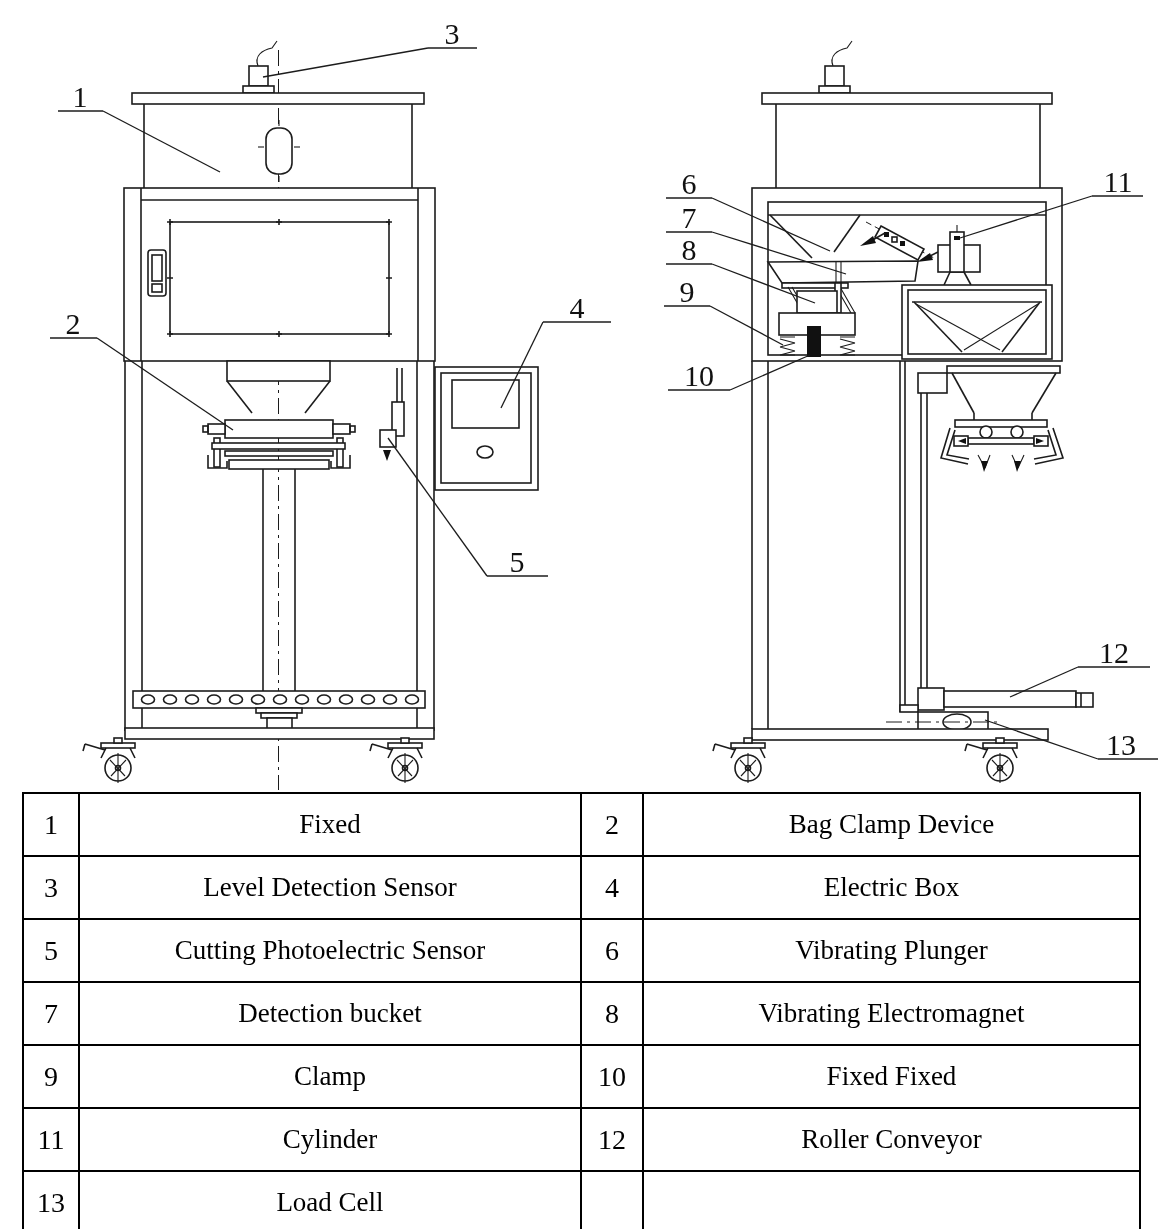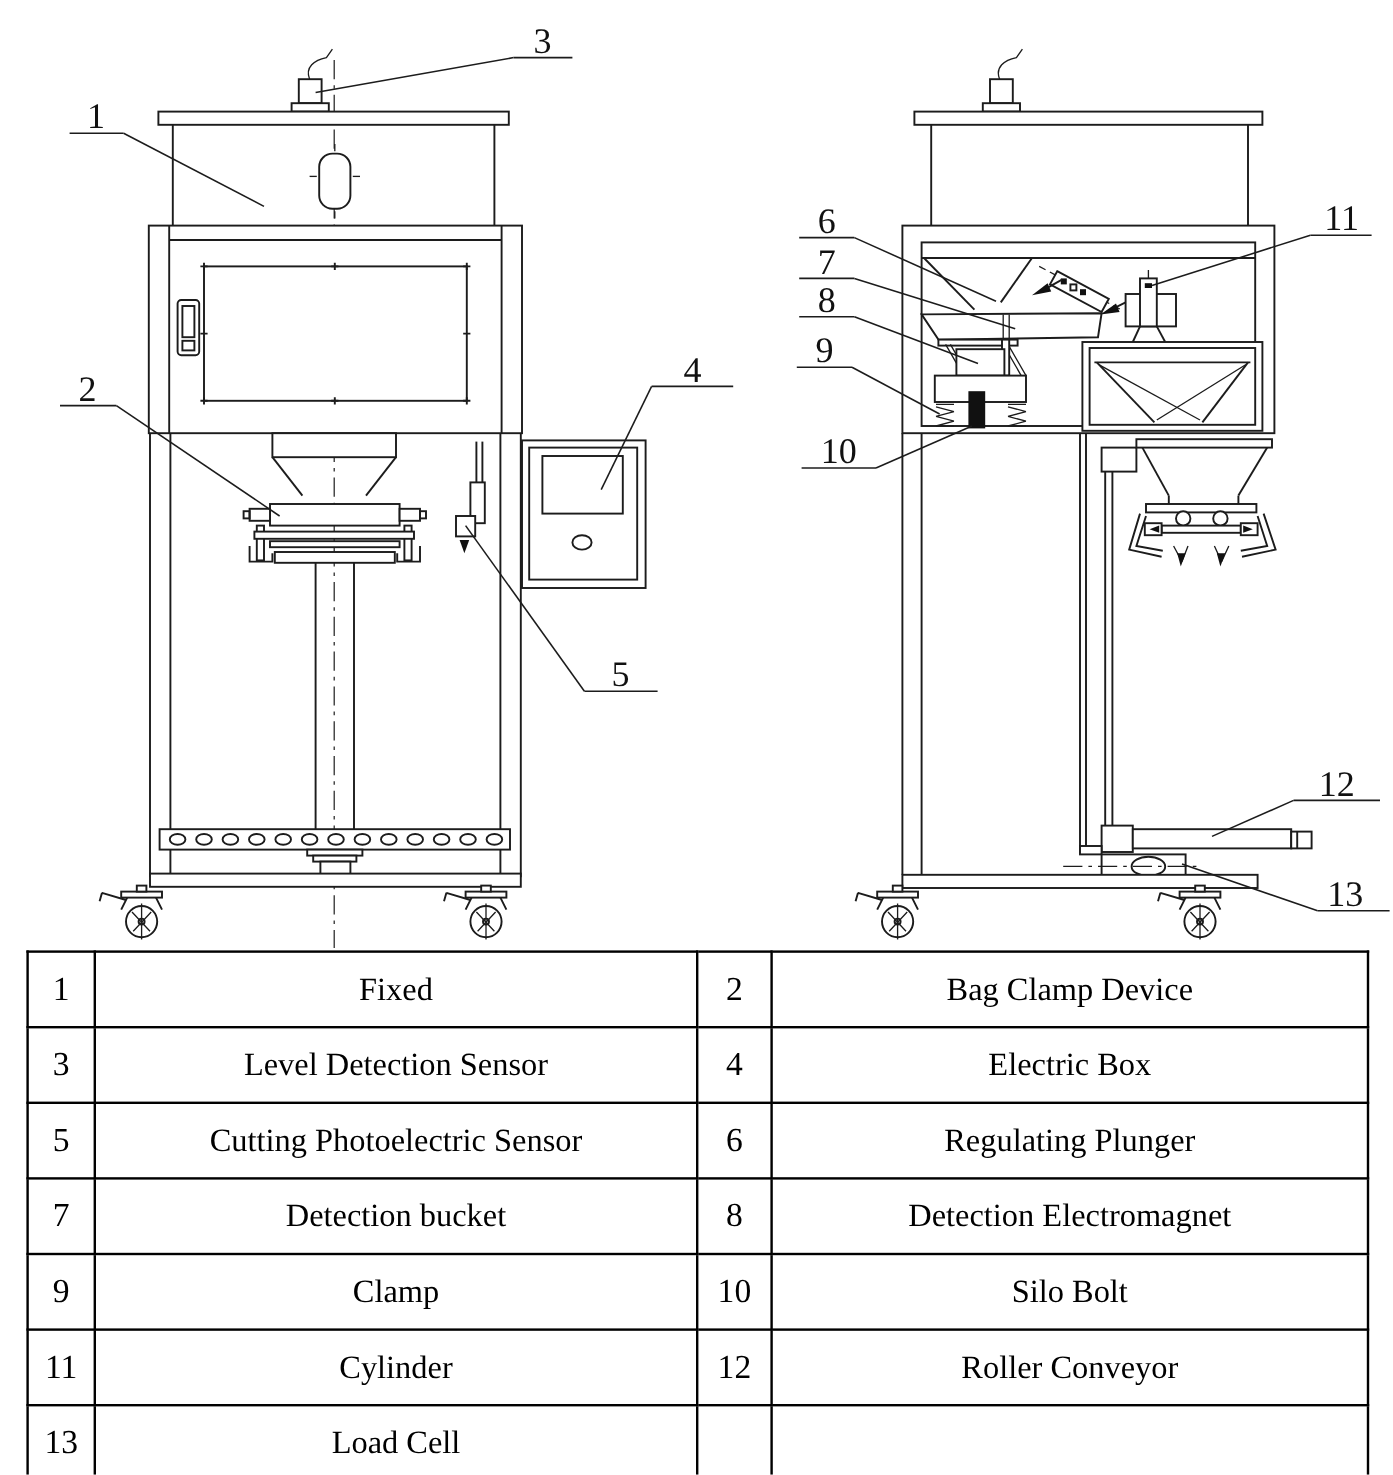--- a/index.html
+++ b/index.html
@@ -385,33 +385,33 @@
     <tr>
       <td class="num">3</td>
       <td>Level Detection Sensor</td>
       <td class="num">4</td>
       <td>Electric Box</td>
     </tr>
     <tr>
       <td class="num">5</td>
       <td>Cutting Photoelectric Sensor</td>
       <td class="num">6</td>
-      <td>Regulating Plunger</td>
+      <td>Vibrating Plunger</td>
     </tr>
     <tr>
       <td class="num">7</td>
       <td>Detection bucket</td>
       <td class="num">8</td>
-      <td>Detection Electromagnet</td>
+      <td>Vibrating Electromagnet</td>
     </tr>
     <tr>
       <td class="num">9</td>
       <td>Clamp</td>
       <td class="num">10</td>
-      <td>Silo Bolt</td>
+      <td>Fixed Fixed</td>
     </tr>
     <tr>
       <td class="num">11</td>
       <td>Cylinder</td>
       <td class="num">12</td>
       <td>Roller Conveyor</td>
     </tr>
     <tr>
       <td class="num">13</td>
       <td>Load Cell</td>

